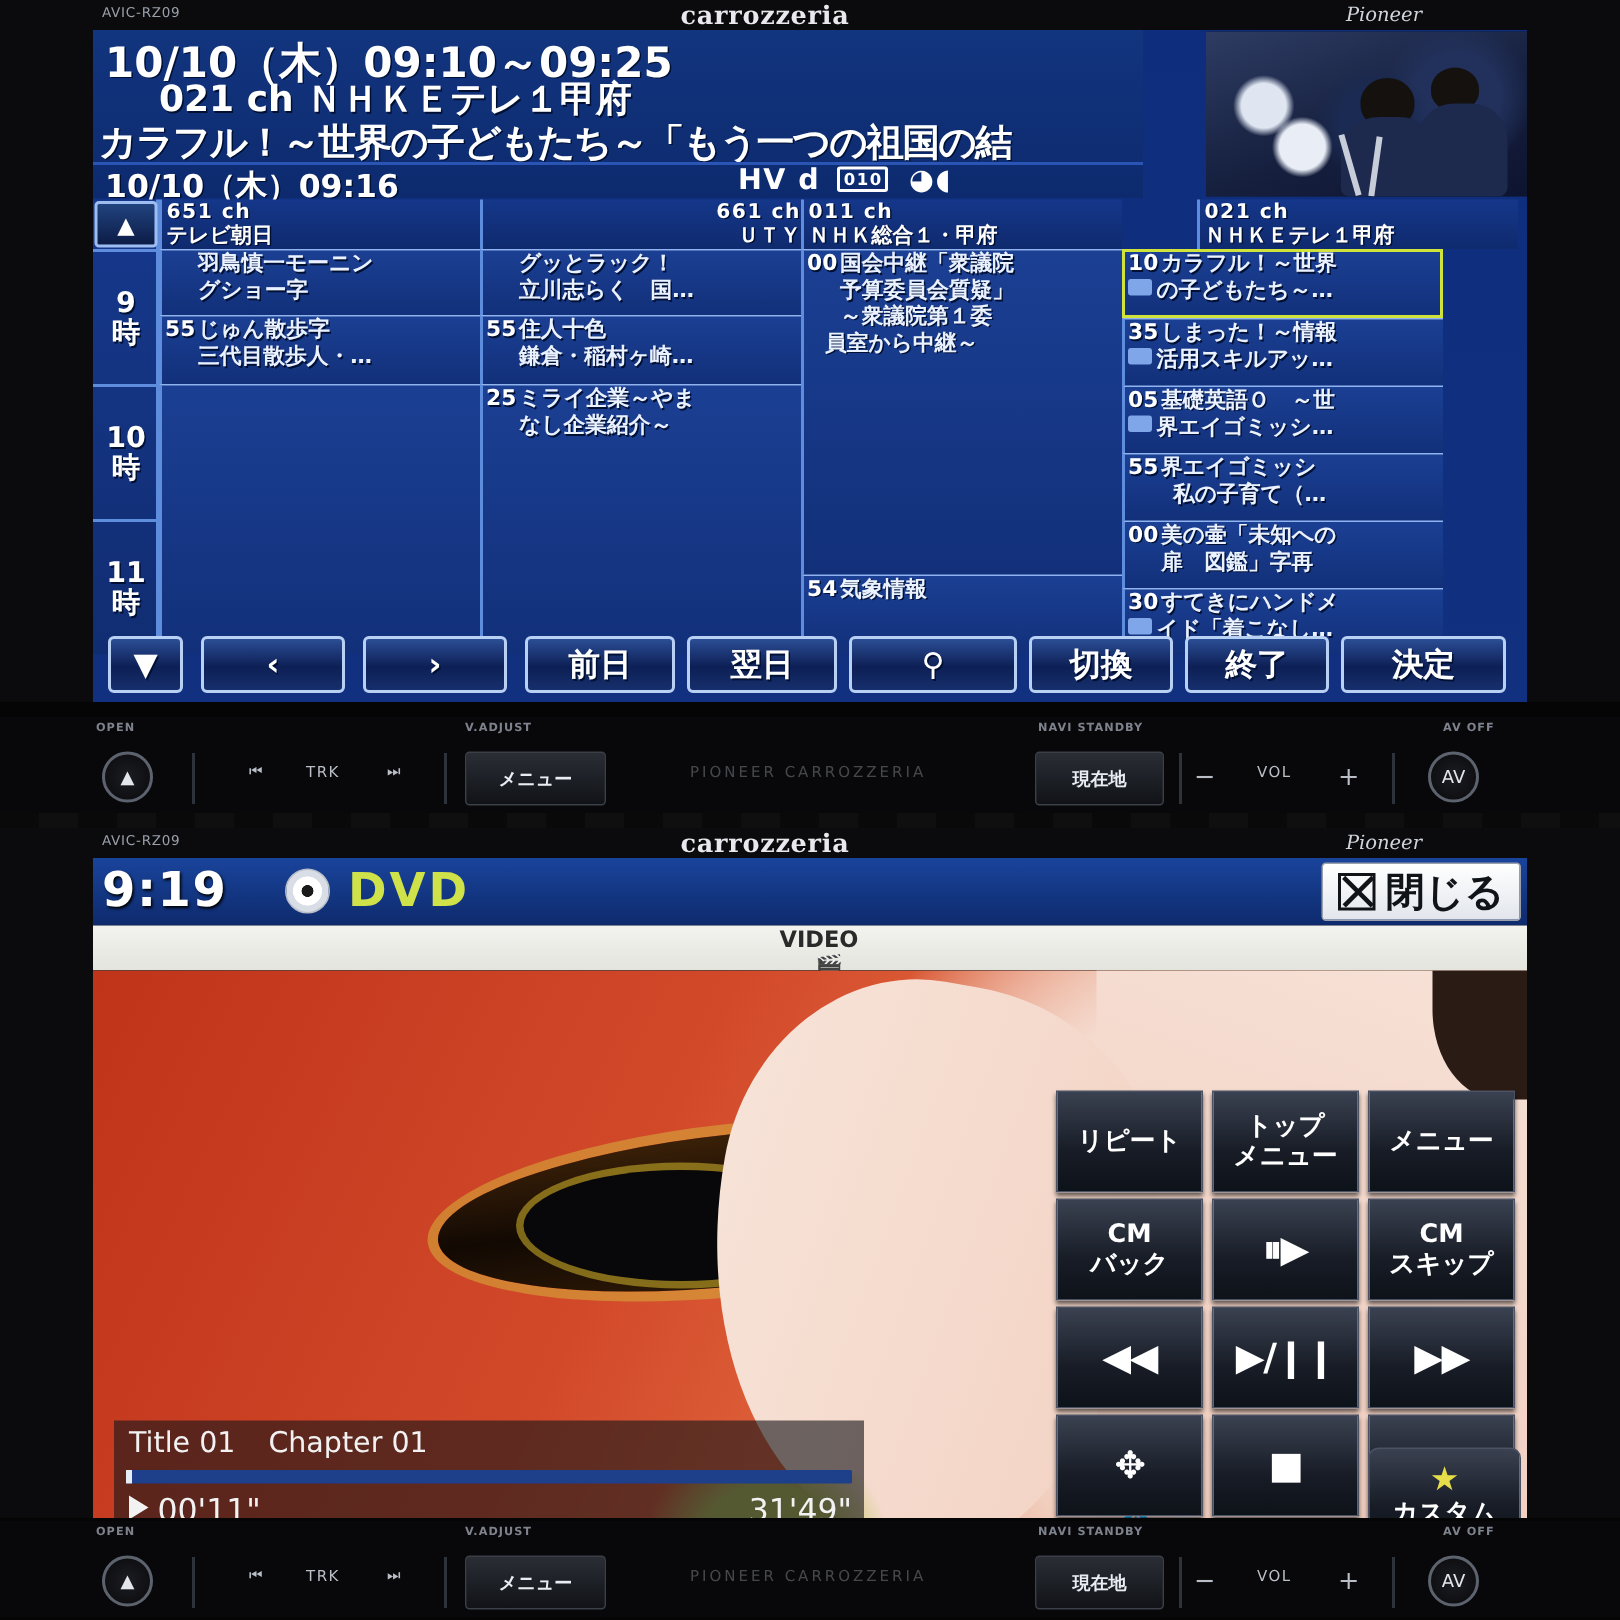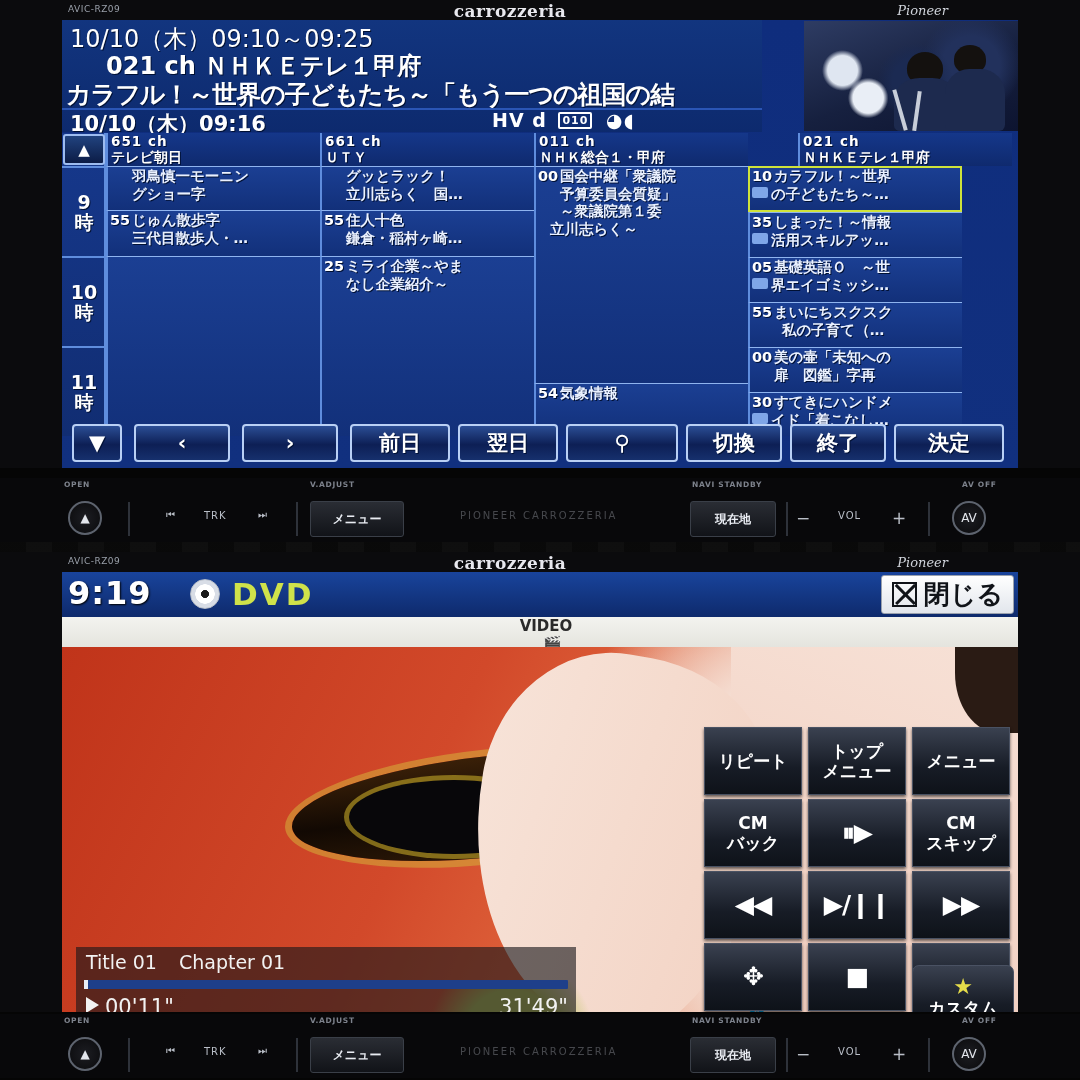--- a/index.html
+++ b/index.html
@@ -57,21 +57,21 @@
   .hw-div { position:absolute; width:2px; height:34px; background:#2e323a; }
 
   
   .epg { position:absolute; inset:0;
     background:linear-gradient(#0f2d7d,#11307f);
     font-family:"DejaVu Sans","Liberation Sans",sans-serif; }
 
   .epg-head { position:absolute; left:0; top:0; width:700px; height:107px; }
   .epg-line { position:absolute; color:#ffffff; white-space:nowrap;
     text-shadow:1px 1px 0 #001033; }
-  .epg-l1 { left:8px; top:3px; font-size:24px; font-weight:normal; }
+  .epg-l1 { left:8px; top:3px; font-size:28px; font-weight:bold; }
   .epg-l2 { left:44px; top:30px; font-size:24px; font-weight:bold; }
   .epg-l3 { left:4px; top:58px; font-size:25px; font-weight:bold; letter-spacing:-1px;}
   .epg-hdr-sep { position:absolute; left:0; top:88px; width:700px; height:2px; background:#2a55b5; }
   .epg-l4 { left:8px; top:90px; font-size:21px; font-weight:bold; }
   .epg-flags { position:absolute; left:430px; top:89px; font-size:19px; font-weight:bold;
     color:#fff; letter-spacing:1px; }
   .flag-box { display:inline-block; border:2px solid #fff; border-radius:2px;
     font-size:11px; padding:0 2px; line-height:13px; vertical-align:3px; margin-left:4px;}
   .epg-thumb {
     position:absolute; right:0; top:1px; width:214px; height:110px;
@@ -319,21 +319,21 @@
           <div class="pcell" style="left:44px;top:33px;width:214px;height:44px;">
             <div><span class="mm"></span><span class="txt">羽鳥慎一モーニン</span></div>
             <div style="padding-left:22px">グショー字</div>
           </div>
           <div class="pcell" style="left:44px;top:77px;width:214px;height:46px;">
             <div><span class="mm">55</span><span class="txt">じゅん散歩字</span></div>
             <div style="padding-left:22px">三代目散歩人・…</div>
           </div>
           <div class="pcell" style="left:44px;top:123px;width:214px;height:180px;"></div>
 
-          <div class="col-head" style="left:258px;width:214px;">
+          <div class="col-head" style="left:258px;width:214px;text-align:right;">
             <div class="chno">661 ch</div>
             <div class="chname">ＵＴＹ</div>
           </div>
           <div class="pcell" style="left:258px;top:33px;width:214px;height:44px;">
             <div><span class="mm"></span><span class="txt">グッとラック！</span></div>
             <div style="padding-left:22px">立川志らく　国…</div>
           </div>
           <div class="pcell" style="left:258px;top:77px;width:214px;height:46px;">
             <div><span class="mm">55</span><span class="txt">住人十色</span></div>
             <div style="padding-left:22px">鎌倉・稲村ヶ崎…</div>
@@ -344,21 +344,21 @@
           </div>
 
           <div class="col-head" style="left:472px;width:214px;">
             <div class="chno">011 ch</div>
             <div class="chname">ＮＨＫ総合１・甲府</div>
           </div>
           <div class="pcell" style="left:472px;top:33px;width:214px;height:217px;">
             <div><span class="mm">00</span><span class="txt">国会中継「衆議院</span></div>
             <div style="padding-left:22px">予算委員会質疑」</div>
             <div style="padding-left:22px">～衆議院第１委</div>
-            <div style="padding-left:12px">立川志らく～</div>
+            <div style="padding-left:12px">員室から中継～</div>
           </div>
           <div class="pcell" style="left:472px;top:250px;width:214px;height:53px;">
             <div><span class="mm">54</span><span class="txt">気象情報</span></div>
           </div>
 
           <div class="col-head" style="left:704px;width:214px;margin-left:32px;">
             <div class="chno">021 ch</div>
             <div class="chname">ＮＨＫＥテレ１甲府</div>
           </div>
           <div class="pcell sel" style="left:686px;top:33px;width:214px;height:46px;">
@@ -367,21 +367,21 @@
           </div>
           <div class="pcell" style="left:686px;top:79px;width:214px;height:45px;">
             <div><span class="mm">35</span><span class="txt">しまった！～情報</span></div>
             <div><span class="ind"></span><span>活用スキルアッ…</span></div>
           </div>
           <div class="pcell" style="left:686px;top:124px;width:214px;height:45px;">
             <div><span class="mm">05</span><span class="txt">基礎英語Ｏ　～世</span></div>
             <div><span class="ind"></span><span>界エイゴミッシ…</span></div>
           </div>
           <div class="pcell" style="left:686px;top:169px;width:214px;height:45px;">
-            <div><span class="mm">55</span><span class="txt">まいにちスクスク</span></div>
+            <div><span class="mm">55</span><span class="txt">界エイゴミッシ</span></div>
             <div style="padding-left:30px">私の子育て（…</div>
           </div>
           <div class="pcell" style="left:686px;top:214px;width:214px;height:45px;">
             <div><span class="mm">00</span><span class="txt">美の壷「未知への</span></div>
             <div style="padding-left:22px">扉　図鑑」字再</div>
           </div>
           <div class="pcell" style="left:686px;top:259px;width:214px;height:44px;">
             <div><span class="mm">30</span><span class="txt">すてきにハンドメ</span></div>
             <div><span class="ind"></span><span>イド「着こなし…</span></div>
           </div>

